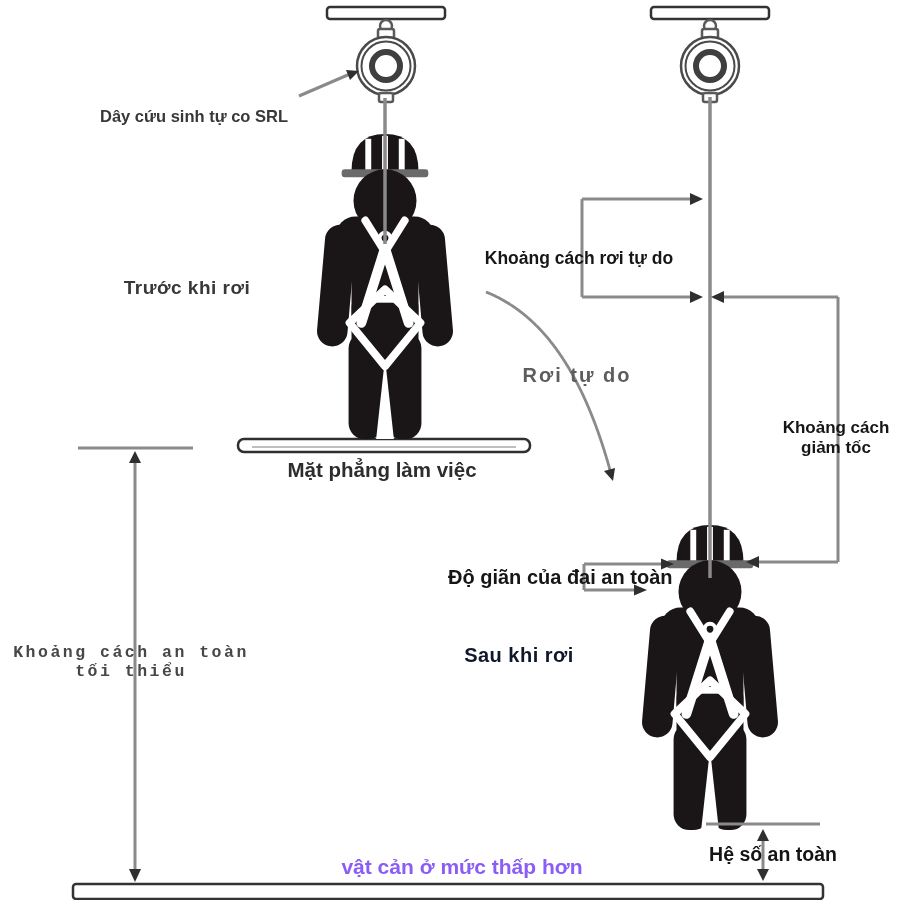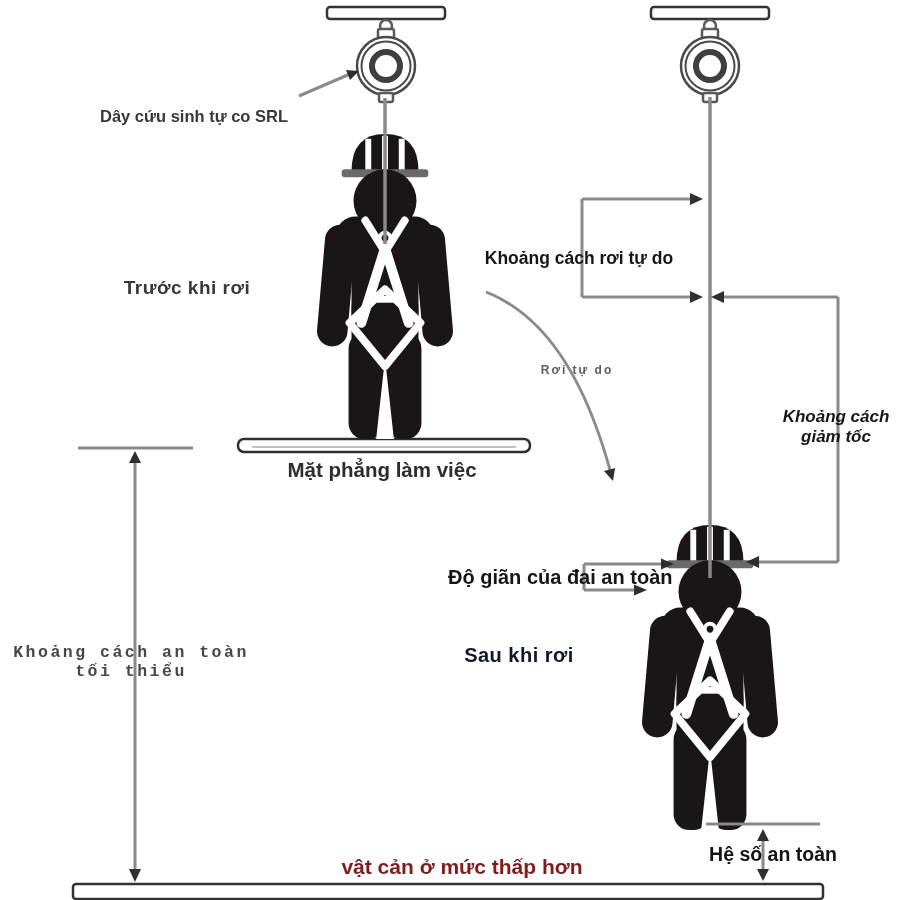--- a/index.html
+++ b/index.html
@@ -6,28 +6,28 @@
   .canvas{
     position:relative;width:900px;height:900px;background:#ffffff;overflow:hidden;
     font-family:"Liberation Sans","DejaVu Sans",sans-serif;
   }
   .art{position:absolute;left:0;top:0;width:900px;height:900px;}
   .lbl{position:absolute;font-weight:bold;white-space:nowrap;line-height:1.15;}
   .ctr{transform:translateX(-50%);text-align:center;}
   .lbl-srl{left:100px;top:91px;font-size:16.5px;color:#383838;margin-top:16px;}
   .lbl-before{left:187px;top:277px;font-size:19px;color:#383838;letter-spacing:.5px;}
   .lbl-ffd{left:579px;top:248px;font-size:17.5px;color:#161616;text-align:center;}
-  .lbl-fall{left:577px;top:364px;font-size:12px;color:#5d5d5d;letter-spacing:2px;}
+  .lbl-fall{left:577px;top:364px;font-size:20px;color:#5d5d5d;letter-spacing:2px;}
   .lbl-surface{left:382px;top:458px;font-size:20.5px;color:#2d2d2d;}
-  .lbl-decel{left:836px;top:407px;font-size:17px;color:#161616;font-style:italic;}
+  .lbl-decel{left:836px;top:418px;font-size:17px;color:#161616;}
   .lbl-stretch{left:448px;top:566px;font-size:20px;color:#161616;}
   .lbl-after{left:519px;top:644px;font-size:20px;color:#0f172a;letter-spacing:.5px;}
   .lbl-min{left:131px;top:644px;font-size:16.5px;color:#474747;letter-spacing:2.5px;font-family:Liberation Mono, monospace;}
   .lbl-safety{left:773px;top:843px;font-size:19.5px;color:#141414;}
-  .lbl-obstr{left:462px;top:855px;font-size:21px;color:#7f1d1d;}
+  .lbl-obstr{left:462px;top:855px;font-size:21px;color:#8b5cf6;}
 </style>
 </head>
 <body>
 
 <div class="canvas">
 
   <svg class="art" viewBox="0 0 900 900" aria-hidden="true">
     <defs>
       <symbol id="worker" viewBox="0 0 160 320">
 

